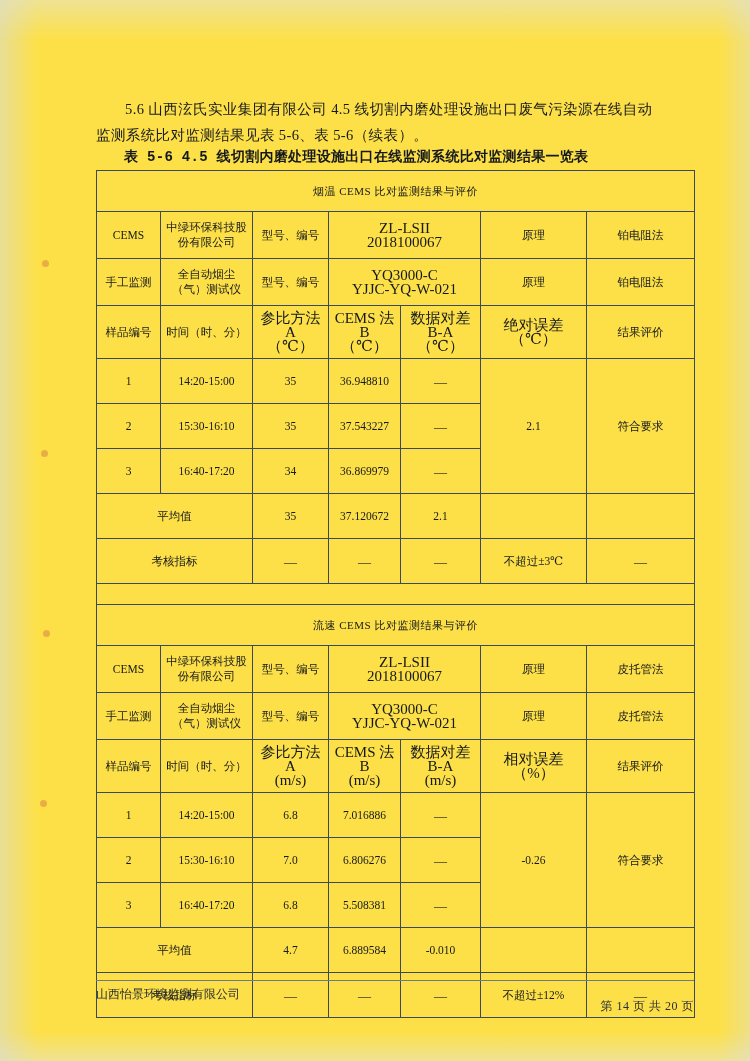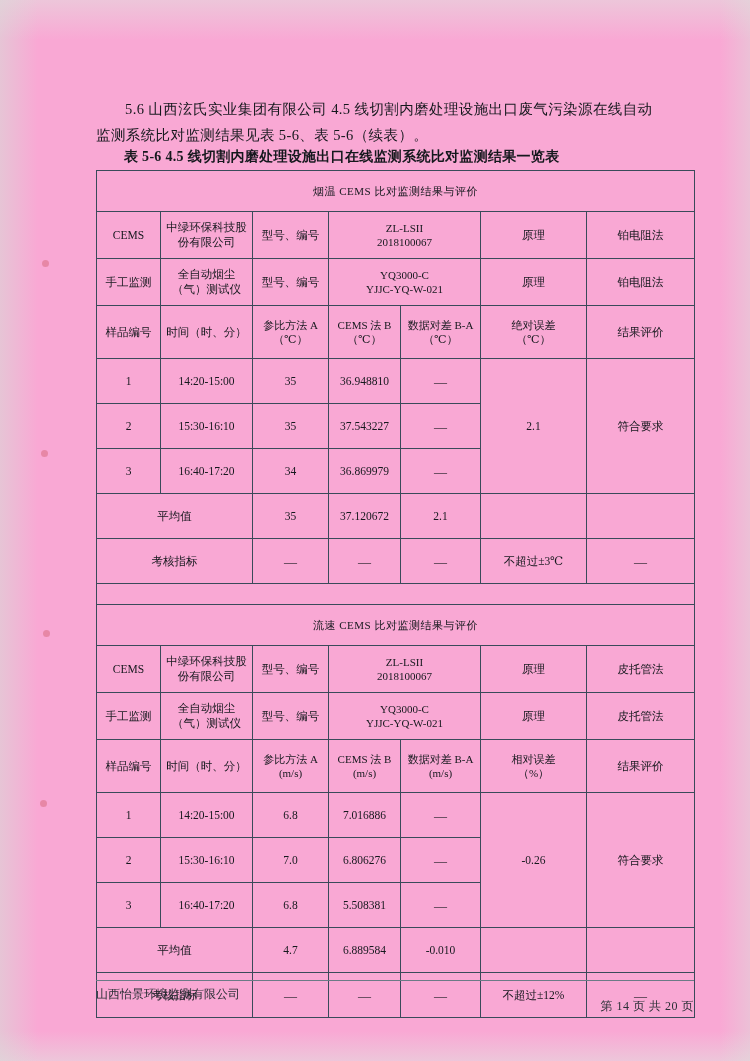--- a/index.html
+++ b/index.html
@@ -11,21 +11,21 @@
     width: 750px;
     height: 1061px;
     position: relative;
     font-family: "Liberation Serif", "DejaVu Serif", serif;
     color: #111;
     overflow: hidden;
   }
   .page {
     position: absolute;
     inset: 0;
-    background: #f9a8d4;
+    background: #fde047;
   }
   
   .page::before {
     content: "";
     position: absolute;
     inset: 0;
     background:
       linear-gradient(90deg, rgba(215,220,215,0.55) 0px, rgba(255,255,255,0) 38px),
       linear-gradient(-90deg, rgba(220,222,218,0.45) 0px, rgba(255,255,255,0) 30px),
       linear-gradient(180deg, rgba(225,228,224,0.5) 0px, rgba(255,255,255,0) 40px),
@@ -51,20 +51,21 @@
   .tbl-caption {
     position: absolute;
     left: 96px;
     top: 148px;
     width: 580px;
     font-size: 14px;
     font-weight: bold;
     text-indent: 2em;
     letter-spacing: 0.3px;
     color: #15181d;
+    font-family: Liberation Mono, monospace;
   }
   table.report {
     position: absolute;
     left: 96px;
     top: 170px;
     width: 598px;
     border-collapse: collapse;
     table-layout: fixed;
     font-size: 11.5px;
     color: #15181d;
@@ -77,21 +78,21 @@
     line-height: 15px;
   }
   td.section-title {
     height: 34px;
     font-size: 11px;
     letter-spacing: 0.5px;
   }
   td.tall { height: 40px; }
   td.row-h { height: 38px; }
   td.hdr2 { height: 46px; }
-  .sub { display: block; font-size: 11px; line-height: 14px; }
+  .sub { display: block; font-size: 15px; line-height: 14px; }
   .nowrap { white-space: nowrap; }
   .dash { font-size: 13px; }
   .gap-row td {
     border: none;
     height: 14px;
     padding: 0;
   }
   .footer {
     position: absolute;
     left: 96px;

